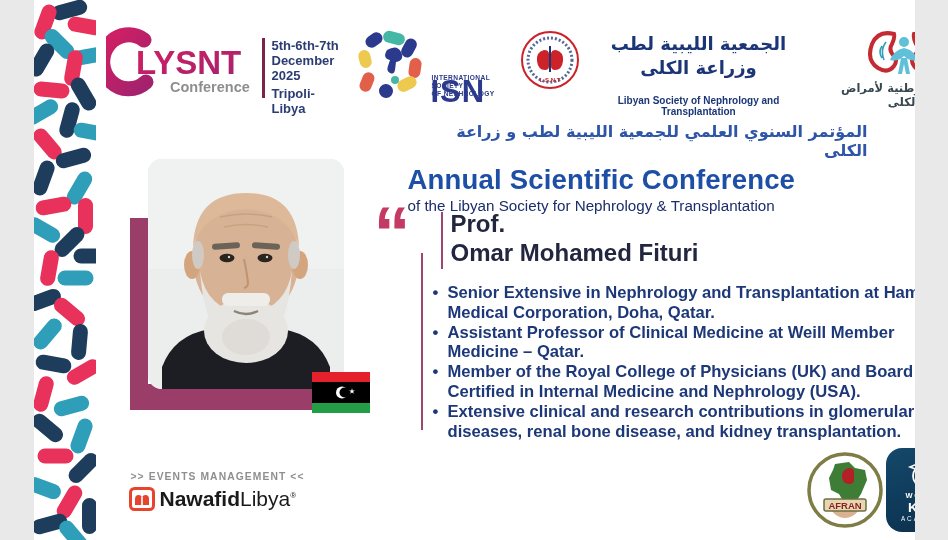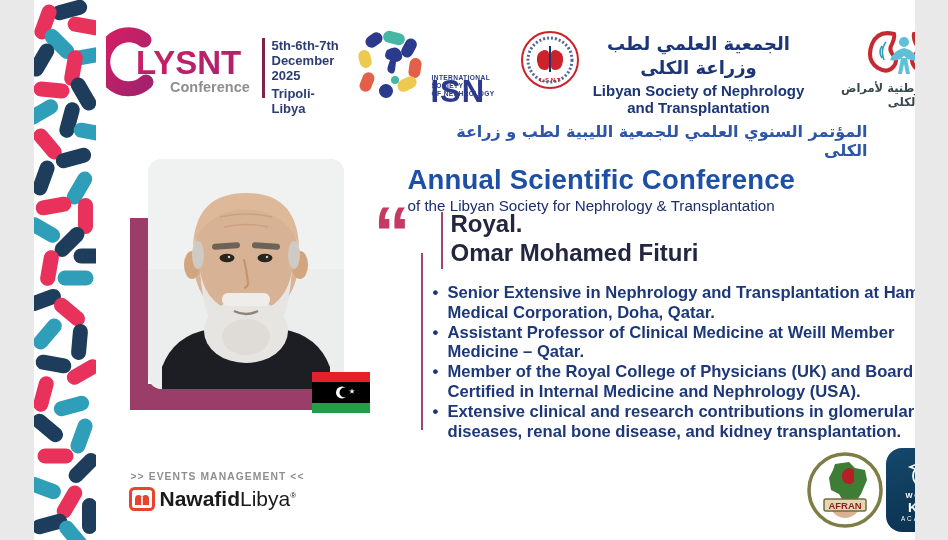--- a/index.html
+++ b/index.html
@@ -17,21 +17,21 @@
   .lysnt-loc{margin-top:3px;}
 
   .isn-wrap{left:323px;top:30px;width:155px;height:72px;}
   .isn-text{position:absolute;left:74px;top:4px;color:#2b3a8c;font-weight:800;font-size:31px;letter-spacing:1px;margin-top:40px;}
   .isn-sub{position:absolute;left:75px;top:44px;color:#2b3a8c;font-size:6.6px;font-weight:bold;
            letter-spacing:.4px;line-height:8px;}
 
   .lsnt-wrap{left:486px;top:30px;width:292px;height:66px;}
   .lsnt-text{position:absolute;left:66px;top:2px;width:226px;text-align:center;}
   .lsnt-ar{color:#1b3576;font-weight:bold;font-size:18px;line-height:24px;}
-  .lsnt-en{color:#1b3576;font-weight:bold;font-size:15px;margin-top:2px;}
+  .lsnt-en{color:#1b3576;font-weight:bold;font-size:10px;margin-top:15px;}
 
   .nbkd-wrap{left:803px;top:28px;width:134px;height:74px;text-align:center;}
   .nbkd-ar{color:#37474f;font-weight:bold;font-size:11.5px;margin-top:1px;}
 
   
   .title-block{left:374px;top:122px;width:460px;}
   .title-ar{color:#2e55a8;font-weight:bold;font-size:16px;}
   .title-main{color:#1d4fa6;font-weight:800;font-size:27.5px;margin-top:4px;letter-spacing:.2px;}
   .title-sub{color:#1b2d6b;font-size:15.2px;margin-top:1px;}
 
@@ -163,21 +163,21 @@
   <div class="abs lsnt-wrap">
     <svg width="60" height="60">
       <circle cx="30" cy="30" r="28" fill="#ffffff" stroke="#cc2229" stroke-width="2"></circle>
       <circle cx="30" cy="30" r="22" fill="none" stroke="#1b3576" stroke-width="3" stroke-dasharray="2 2" opacity="0.75"></circle>
       <path d="M24,20 q-8,2 -7,11 q1,9 8,9 q4,0 4,-4 l0,-12 q0,-4 -5,-4z" fill="#cc2229"></path>
       <path d="M36,20 q8,2 7,11 q-1,9 -8,9 q-4,0 -4,-4 l0,-12 q0,-4 5,-4z" fill="#cc2229"></path>
       <rect x="29" y="16" width="2" height="26" fill="#1b3576"></rect>
       <text x="30" y="52" font-size="6" font-weight="bold" fill="#cc2229" text-anchor="middle" font-family="Liberation Sans, sans-serif">L.S.N.T</text>
     </svg>
     <div class="lsnt-text">
-      <div class="lsnt-ar ar">الجمعية العلمي لطب وزراعة الكلى</div>
+      <div class="lsnt-ar ar">الجمعية الليبية لطب وزراعة الكلى</div>
       <div class="lsnt-en">Libyan Society of Nephrology and Transplantation</div>
     </div>
   </div>
 
   <div class="abs nbkd-wrap">
     <svg width="80" height="52" style="display:block;margin:0 auto;">
       <path d="M30,6 q-16,-4 -22,10 q-6,16 6,24 q10,6 16,-2 q4,-6 0,-10 q-6,-6 -2,-12 q3,-6 2,-10z" fill="#ffffff" stroke="#c32a31" stroke-width="4"></path>
       <path d="M50,6 q16,-4 22,10 q6,16 -6,24 q-10,6 -16,-2 q-4,-6 0,-10 q6,-6 2,-12 q-3,-6 -2,-10z" fill="#ffffff" stroke="#c32a31" stroke-width="4"></path>
       <g stroke="#2e9eb9" stroke-width="1.6" fill="none">
         <path d="M22,14 q-6,8 -2,18 M18,18 q-4,6 0,12 M62,14 q6,8 2,18 M66,18 q4,6 0,12"></path>
@@ -237,21 +237,21 @@
     <circle cx="30" cy="20.5" r="6" fill="#ffffff"></circle>
     <circle cx="32.5" cy="20.5" r="5" fill="#000000"></circle>
     <path d="M40,20.5 l1.8,1.3 -0.7,-2.1 1.8,-1.3 -2.2,0 -0.7,-2.1 -0.7,2.1 -2.2,0 1.8,1.3 -0.7,2.1z" fill="#ffffff"></path>
   </svg>
 
   <div class="abs quote">“</div>
   <div class="abs vline-a"></div>
   <div class="abs vline-b"></div>
 
   <div class="abs speaker-name">
-    <div>Royal.</div>
+    <div>Prof.</div>
     <div>Omar Mohamed Fituri</div>
   </div>
 
   <div class="abs bullets">
     <ul>
       <li>Senior Extensive in Nephrology and Transplantation at Hamad Medical Corporation, Doha, Qatar.</li>
       <li>Assistant Professor of Clinical Medicine at Weill Member Medicine – Qatar.</li>
       <li>Member of the Royal College of Physicians (UK) and Board Certified in Internal Medicine and Nephrology (USA).</li>
       <li>Extensive clinical and research contributions in glomerular diseases, renal bone disease, and kidney transplantation.</li>
     </ul>

